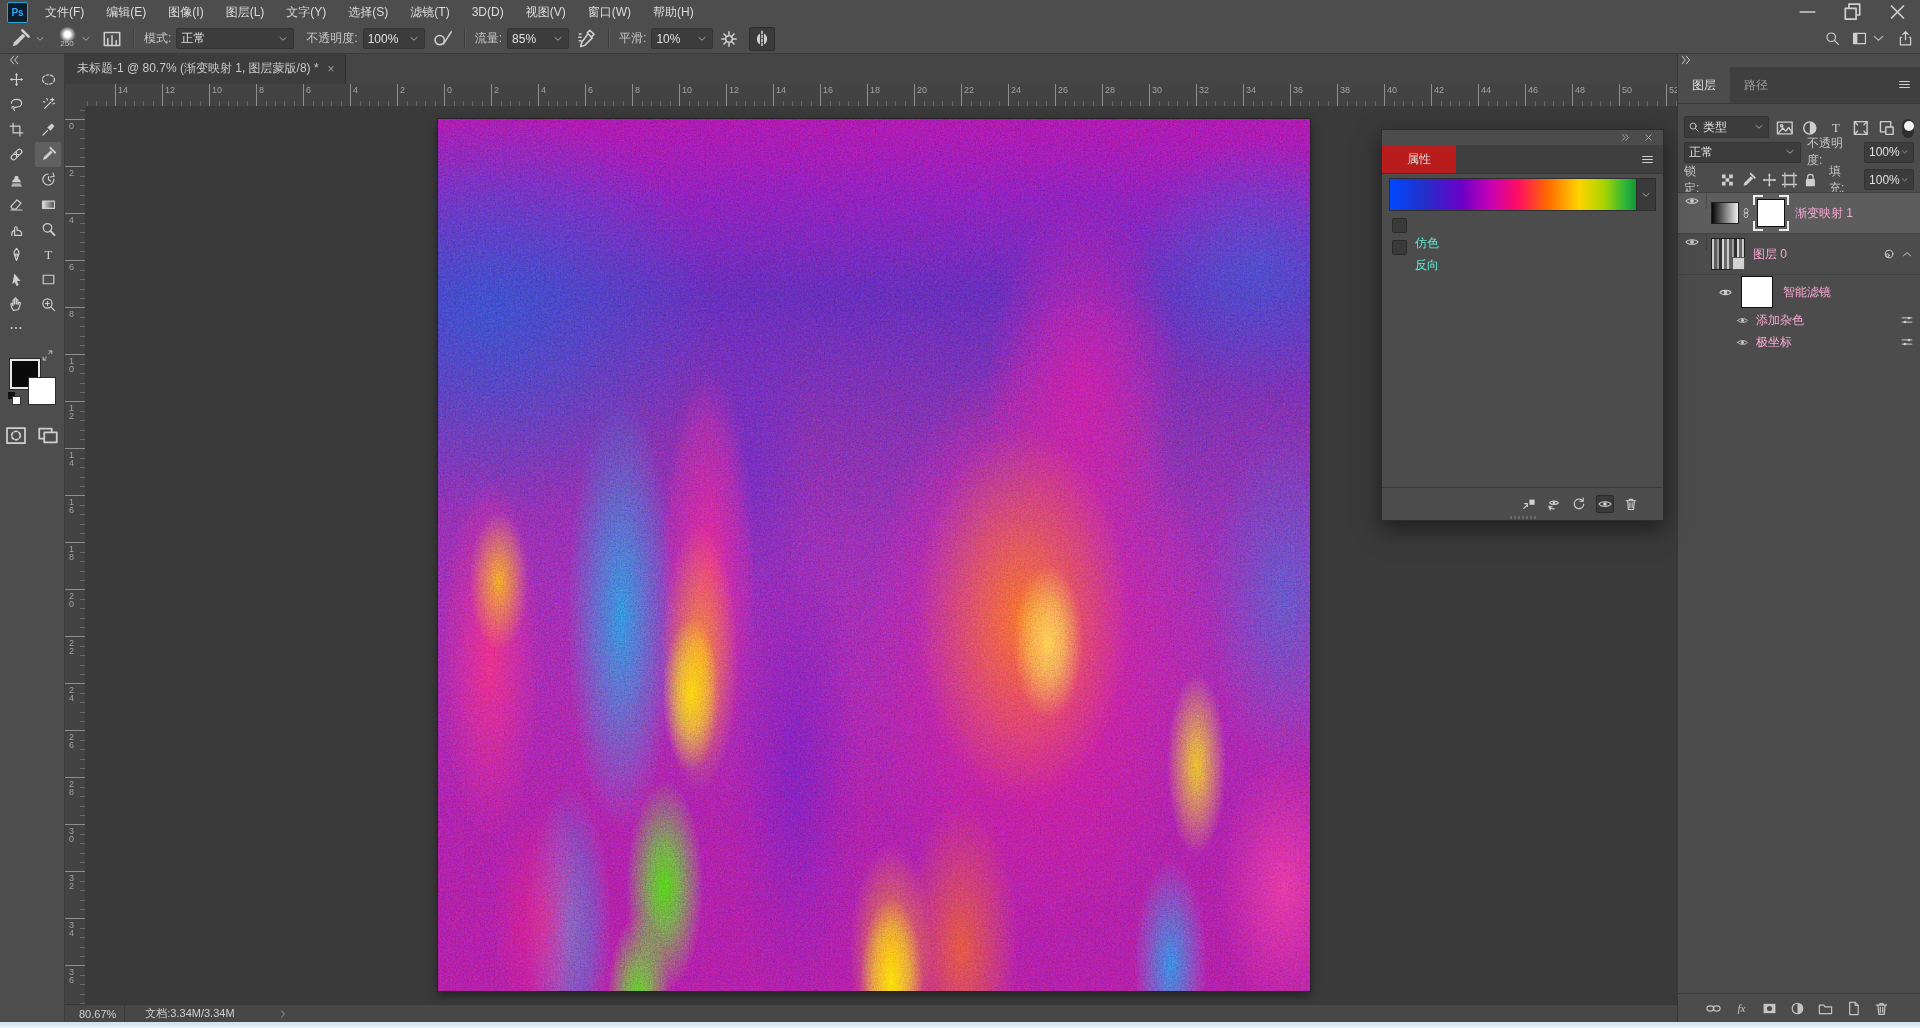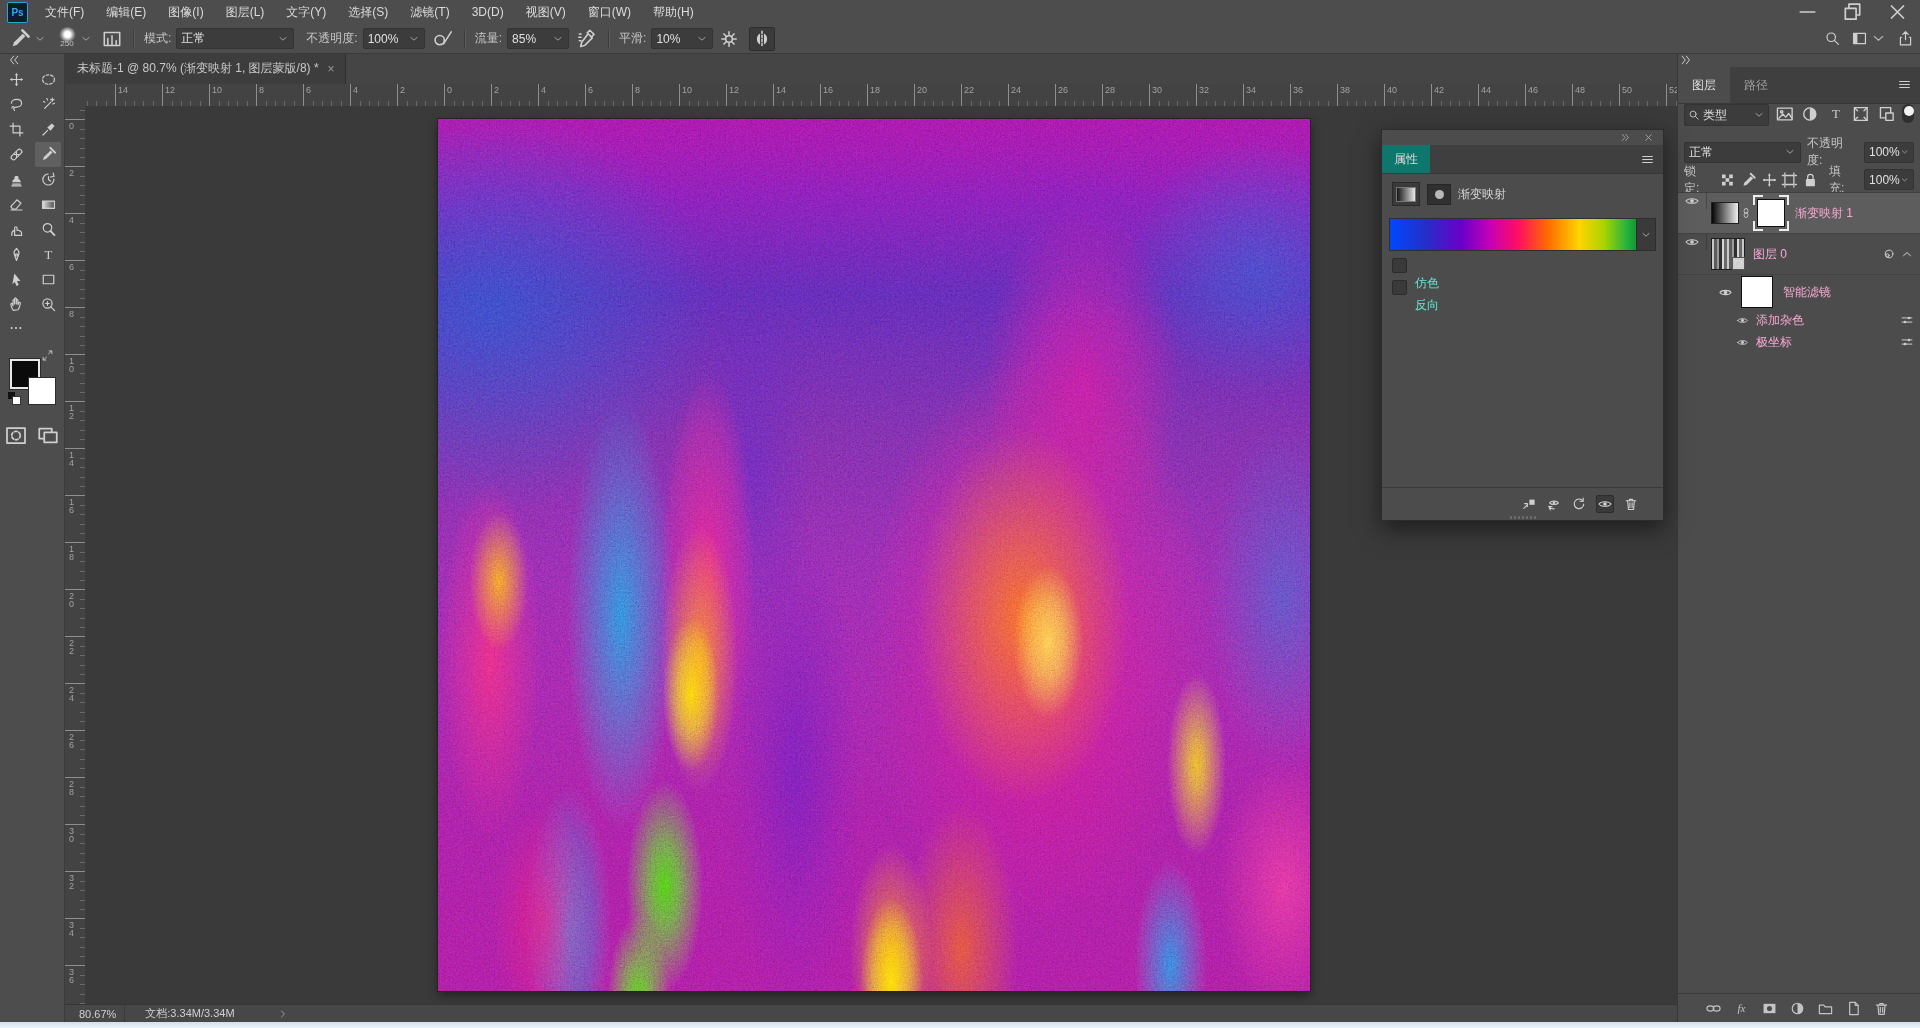--- a/index.html
+++ b/index.html
@@ -110,21 +110,21 @@
   .docinfo{margin-left:20px;}
   .statchev{margin-left:42px;width:12px;height:12px;color:#b0b0b0;}
 
   
   .rightpanel{position:absolute;right:0;top:53px;width:242px;bottom:6px;background:#4c4c4c;border-left:1px solid #383838;z-index:35;}
   .rp-collapse{height:14px;display:flex;justify-content:flex-end;align-items:center;padding-right:8px;}
   .rp-tabs{height:36px;background:#3f3f3f;display:flex;align-items:stretch;position:relative;border-bottom:1px solid #383838;}
   .rp-tab{padding:0 14px;display:flex;align-items:center;color:#9d9d9d;}
   .rp-tab.active{background:#4c4c4c;color:#dedede;}
   .rp-menu{position:absolute;right:8px;top:10px;width:15px;height:15px;color:#cfcfcf;}
-  .filterrow{height:34px;display:flex;align-items:flex-start;padding:0 6px;gap:6px;}
+  .filterrow{height:34px;display:flex;align-items:flex-end;padding:0 6px;gap:6px;}
   .filterwell{width:86px;height:20px;display:flex;align-items:center;gap:3px;padding:0 3px;}
   .filterwell .ic{width:12px;height:12px;}
   .fbtn{width:22px;height:20px;display:flex;align-items:center;justify-content:center;}
   .ftoggle{margin-left:auto;width:13px;height:19px;background:#2f2f2f;border-radius:7px;position:relative;}
   .ftoggle i{position:absolute;left:1.5px;top:1.5px;width:10px;height:10px;border-radius:50%;background:#f2f2f2;}
   .blendrow{height:28px;display:flex;align-items:center;padding:0 6px;gap:6px;}
   .blendwell{width:112px;}
   .lockrow{height:27px;display:flex;align-items:center;padding:0 6px;}
   .lockrow .lbl{color:#c6c6c6;margin-right:6px;}
   .lockico{width:21px;height:18px;display:flex;align-items:center;justify-content:center;}
@@ -157,21 +157,21 @@
   .rp-footer{position:absolute;left:0;right:0;bottom:0;height:28px;border-top:1px solid #3a3a3a;
              display:flex;align-items:center;justify-content:flex-end;gap:11px;padding-right:30px;background:#4c4c4c;}
   .rp-footer .ic{width:17px;height:17px;color:#c4c4c4;}
 
   
   .propspanel{position:absolute;left:1381px;top:129px;width:281px;height:390px;background:#4c4c4c;z-index:50;
               border:1px solid #2c2c2c;box-shadow:0 8px 22px rgba(0,0,0,.5);}
   .pp-head{height:15px;display:flex;justify-content:flex-end;align-items:center;gap:12px;padding-right:9px;background:#4c4c4c;}
   .pp-head .ic{width:11px;height:11px;color:#b5b5b5;}
   .pp-tabs{height:28px;background:#3f3f3f;display:flex;position:relative;border-bottom:1px solid #383838;}
-  .pp-tab{padding:0 12px;display:flex;align-items:center;background:#0f766e;color:#dedede;}
+  .pp-tab{padding:0 25px;display:flex;align-items:center;background:#b91c1c;color:#dedede;}
   .pp-menu{position:absolute;right:8px;top:7px;width:15px;height:15px;color:#cfcfcf;}
   .pp-iconrow{height:40px;display:flex;align-items:center;padding:0 10px;gap:7px;}
   .gmicon{width:26px;height:22px;background:#3a3a3a;border:1px solid #2a2a2a;display:flex;align-items:center;justify-content:center;}
   .gmicon i{width:18px;height:13px;background:linear-gradient(90deg,#161616,#e6e6e6);display:block;border:1px solid #777;}
   .mkicon{width:22px;height:19px;background:#303030;border:1px solid #262626;display:flex;align-items:center;justify-content:center;}
   .mkicon i{width:9px;height:9px;border-radius:50%;background:#b9b9b9;display:block;}
   .pp-title{color:#d6d6d6;}
   .gradbarwrap{margin:4px 7px 0 7px;display:flex;height:31px;border:1px solid #2e2e2e;background:#3a3a3a;}
   .gradbar{flex:1;}
   .gradchev{width:18px;display:flex;align-items:center;justify-content:center;border-left:1px solid #2e2e2e;}
@@ -1069,29 +1069,20 @@
         </span>
     </div>
     <div class="pp-tabs">
       <div class="pp-tab">属性</div>
       <span class="pp-menu ic">
           <svg viewBox="0 0 20 20" fill="none" stroke="currentColor" stroke-width="1.4" stroke-linecap="round" stroke-linejoin="round">
             <path d="M3.5 6h13M3.5 10h13M3.5 14h13"></path>
           </svg>
         </span>
     </div>
-    <div class="pp-iconrow">
-      <span class="gmicon">
-          <i></i>
-        </span>
-      <span class="mkicon">
-          <i></i>
-        </span>
-      <span class="pp-title">渐变映射</span>
-    </div>
     <div class="gradbarwrap">
       <div class="gradbar" style="background: linear-gradient(90deg, rgb(0, 72, 255) 0%, rgb(35, 48, 200) 14%, rgb(106, 0, 200) 29%, rgb(200, 0, 180) 41%, rgb(255, 14, 99) 52%, rgb(255, 106, 0) 64%, rgb(255, 212, 0) 77%, rgb(168, 212, 0) 87%, rgb(40, 180, 60) 96%, rgb(20, 150, 52) 100%);"></div>
       <span class="gradchev">
           <span class="chev ic">
             <svg viewBox="0 0 20 20" fill="none" stroke="currentColor" stroke-width="1.4" stroke-linecap="round" stroke-linejoin="round">
               <path d="M5 7.5l5 4.5 5-4.5"></path>
             </svg>
           </span>
         </span>
     </div>

